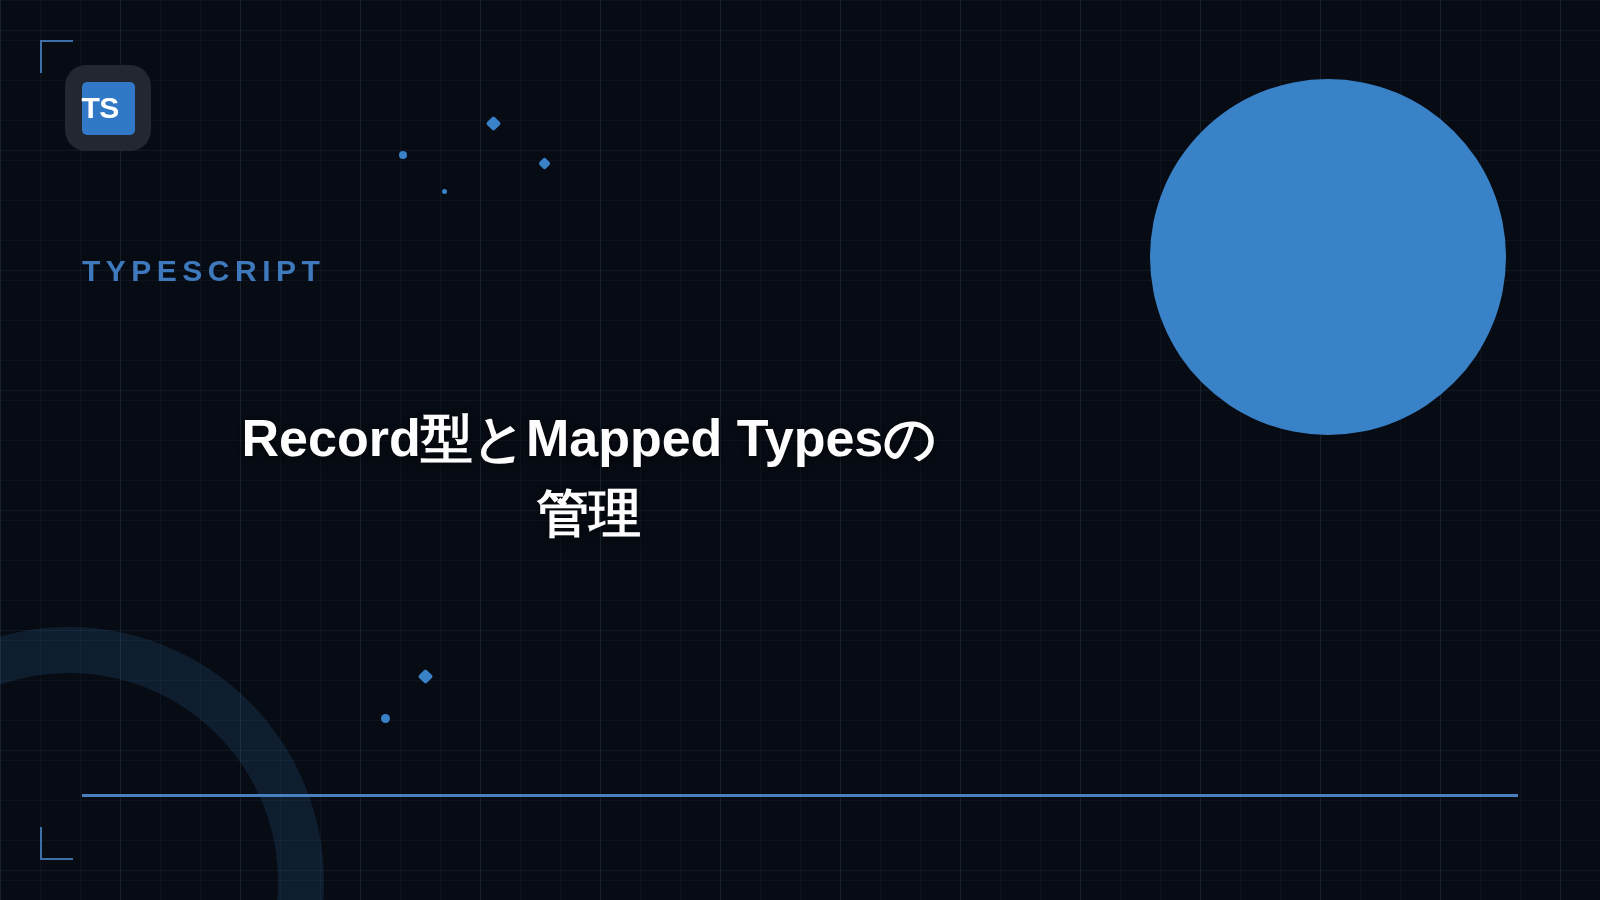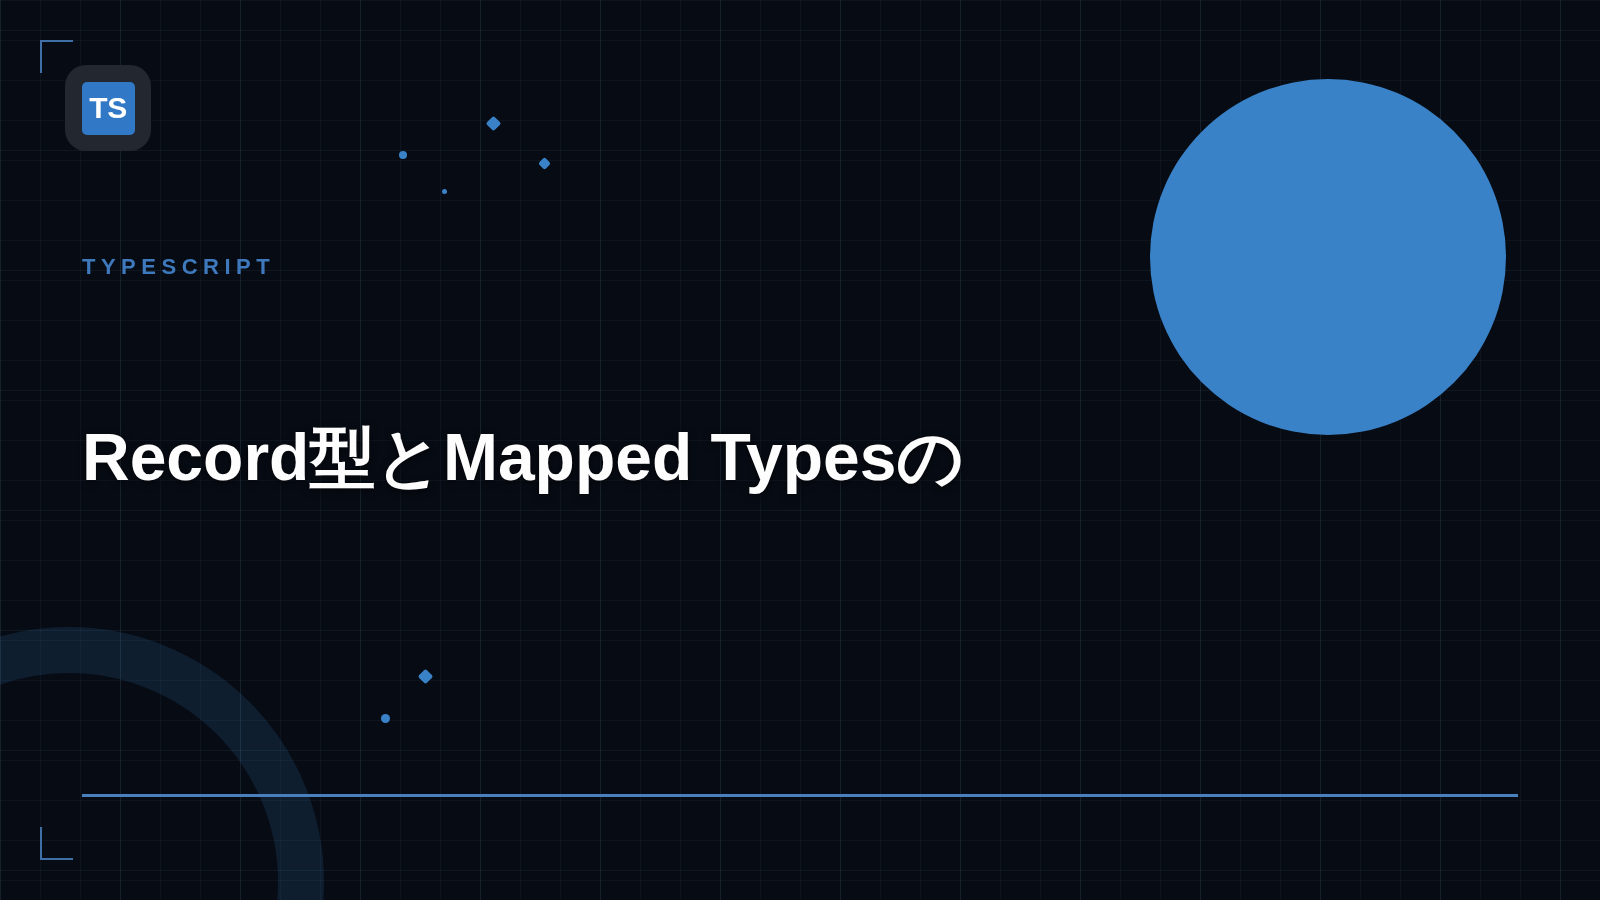--- a/index.html
+++ b/index.html
@@ -87,21 +87,21 @@
     align-items: center;
     justify-content: center;
   }
   .ts-logo-inner {
     width: 53px;
     height: 53px;
     border-radius: 5px;
     background: #3178c6;
     display: flex;
     align-items: center;
-    justify-content: center;
+    justify-content: flex-start;
   }
   .ts-logo-text {
     color: #ffffff;
     font-size: 30px;
     font-weight: 700;
     letter-spacing: -0.5px;
     line-height: 1;
     font-family: "Liberation Sans", "DejaVu Sans", sans-serif;
   }
 
@@ -120,37 +120,38 @@
     top: 0;
     width: 1010px;
     height: 900px;
   }
 
   .kicker {
     position: absolute;
     top: 256px;
     left: 0;
     color: #3e79bd;
-    font-size: 22px;
+    font-size: 30px;
     font-weight: 700;
     letter-spacing: 5.5px;
     line-height: 1;
   }
 
   .title {
     position: absolute;
     top: 366px;
-    left: 0;
+    left: 12px;
     width: 990px;
     color: #fdfdfd;
-    font-size: 66px;
+    font-size: 52px;
     font-weight: 700;
     line-height: 1.44;
     letter-spacing: 0px;
     text-shadow: 0 2px 7px rgba(0,0,0,0.55);
+    text-align: center;
   }
   .title-line { display: block; white-space: nowrap; }
 
   .divider {
     position: absolute;
     left: 82px;
     top: 794px;
     width: 1436px;
     height: 3px;
     background: #4a7fbe;
@@ -181,18 +182,19 @@
   <span class="particle diamond" style="left:540px;top:159px;width:9px;height:9px;"></span>
   <span class="particle dot" style="left:442px;top:189px;width:5px;height:5px;"></span>
   <span class="particle diamond" style="left:420px;top:671px;width:11px;height:11px;"></span>
   <span class="particle dot" style="left:381px;top:714px;width:9px;height:9px;"></span>
 
   <div class="content">
     <div class="kicker">TYPESCRIPT</div>
 
     <h1 class="title">
       <span class="title-line">Record型とMapped Typesの</span>
+      <span class="title-line">管理</span>
     </h1>
   </div>
 
   <div class="divider"></div>
 
 </div>
 
 </body></html>

